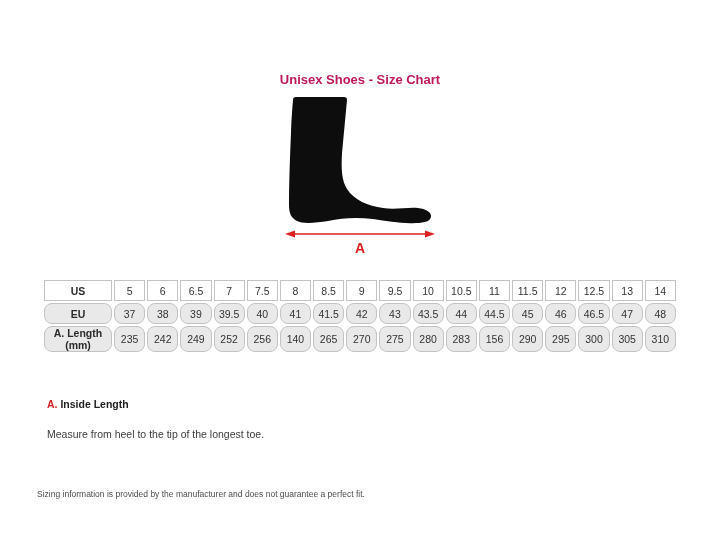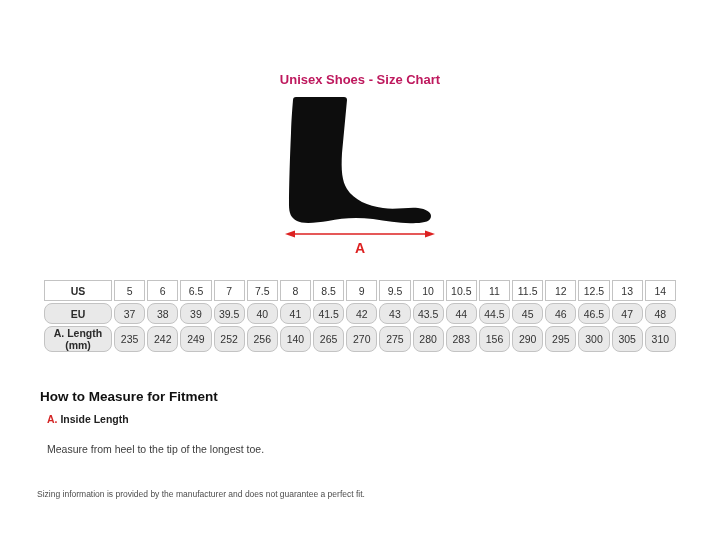--- a/index.html
+++ b/index.html
@@ -138,21 +138,20 @@
             <td>295</td>
             <td>300</td>
             <td>305</td>
             <td>310</td>
           </tr>
         </tbody>
     </table>
   </div>
 
   <div class="measure">
-    <div class="measure-heading">How to Measure for Fitment</div>
     <div class="measure-item"><span class="measure-letter">A.</span><span> Inside Length</span></div>
     <div class="measure-desc">Measure from heel to the tip of the longest toe.</div>
   </div>
 
   <div class="footer">
     <div>Sizing information is provided by the manufacturer and does not guarantee a perfect fit.</div>
   </div>
 
 </div>
 

